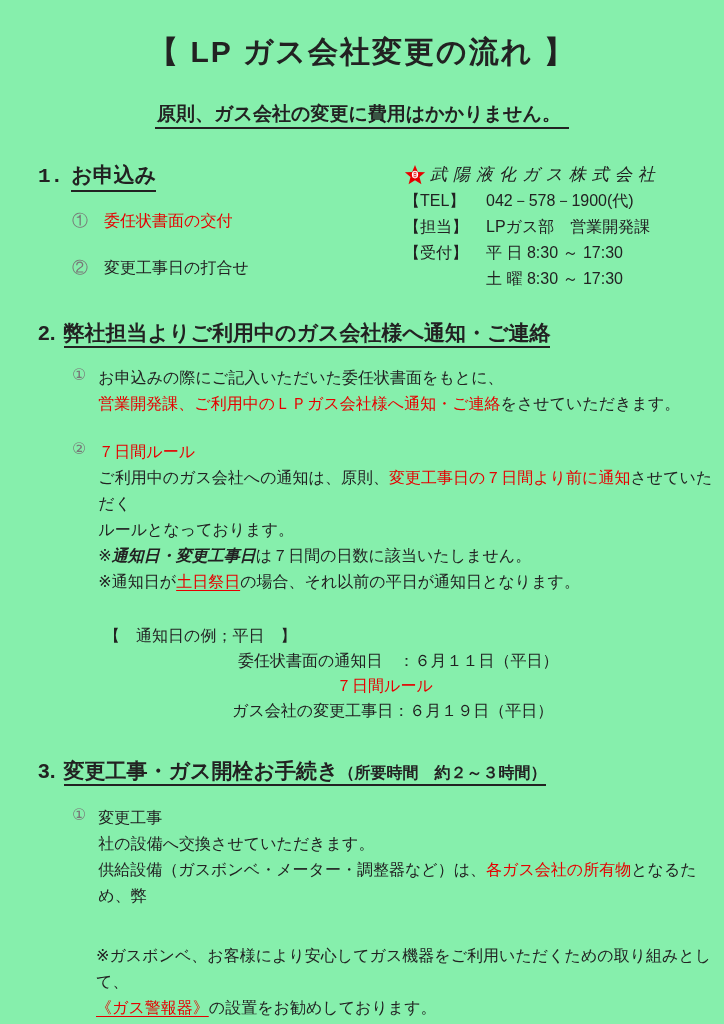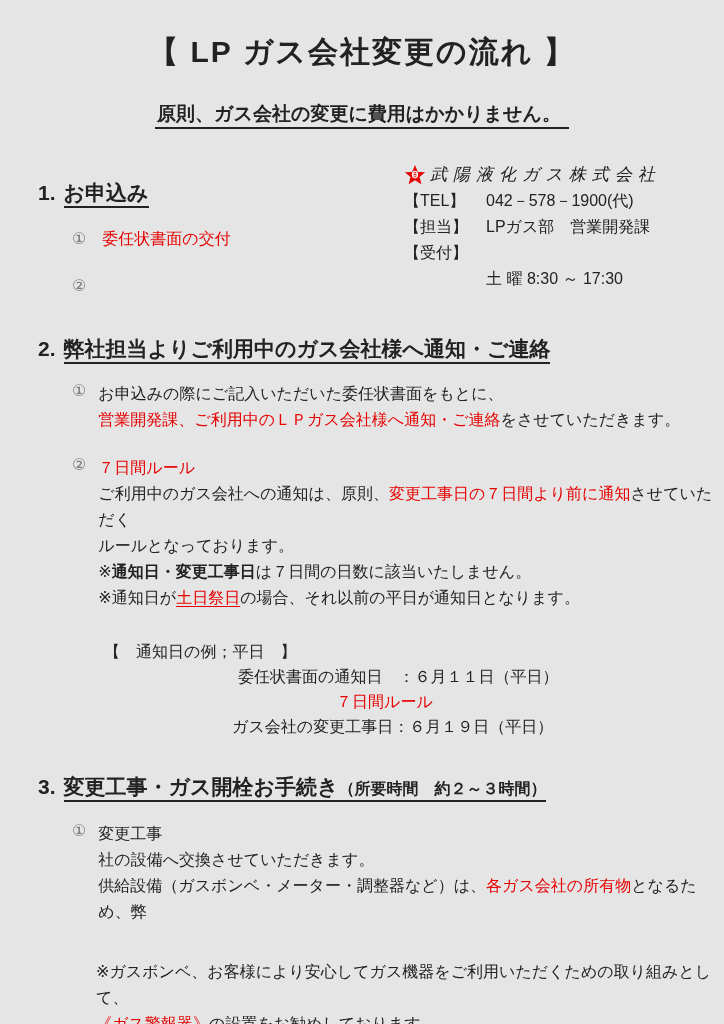--- a/index.html
+++ b/index.html
@@ -1,25 +1,25 @@
 <!DOCTYPE html>
 <html lang="ja"><head>
 <meta charset="utf-8">
 <style>
   html,body { margin:0; padding:0; background:#ffffff; }
   .page {
     position:relative;
     width:724px; height:1024px;
-    background:#e5e5e5;
+    background:#86efac;
     color:#222222;
     font-family:"Liberation Sans","DejaVu Sans",sans-serif;
     overflow:hidden;
   }
   .red { color:#e60000; }
-  .bold { font-weight:700; }
+  .bold { font-weight:700;font-style:italic; }
   .redline { text-decoration:underline; text-underline-offset:3px; }
 
   .title {
     padding-top:32px;
     text-align:center;
     font-size:30px;
     font-weight:700;
     letter-spacing:2px;
   }
   .subtitle { margin-top:28px; text-align:center; }
@@ -27,21 +27,21 @@
     font-size:19px; font-weight:600;
     border-bottom:2px solid #222;
     padding:0 8px 3px 2px;
   }
 
   .sec-head { margin-left:38px; font-size:21px; font-weight:700; }
   .sec-head .hnum { margin-right:8px; }
   .sec-head .htext { border-bottom:2px solid #222; padding-bottom:2px; }
   .sec-head .hsub { font-size:16px; font-weight:700; }
 
-  .sec1 { margin-top:52px; }
+  .sec1 { margin-top:34px;font-family:Liberation Mono, monospace; }
   .s1-item { margin-left:72px; font-size:16px; display:flex; }
   .s1-item .marker { color:#777; margin-right:16px; }
   .s1-item-1 { margin-top:22px; }
   .s1-item-2 { margin-top:26px; }
 
   .company {
     position:absolute; left:404px; top:162px; width:316px;
     font-size:16px; line-height:25px;
   }
   .company-name { display:flex; align-items:center; }
@@ -79,20 +79,21 @@
   <div class="sec1">
     <div class="sec-head">
       <span class="hnum">1.</span><span class="htext">お申込み</span>
     </div>
     <div class="s1-item s1-item-1">
       <span class="marker">①</span>
       <span class="red">委任状書面の交付</span>
     </div>
     <div class="s1-item s1-item-2">
       <span class="marker">②</span>
+      <span>変更工事日の打合せ</span>
     </div>
   </div>
 
   <div class="company">
     <div class="company-name">
       <svg class="star" viewBox="0 0 24 24">
         <polygon points="12,1 15.1,8.6 23,9 16.9,14.2 19,22 12,17.6 5,22 7.1,14.2 1,9 8.9,8.6" fill="#e60000"></polygon>
         <ellipse cx="12" cy="11.5" rx="3.4" ry="4.2" fill="#ffffff"></ellipse>
         <rect x="10.6" y="8.6" width="2.8" height="5.8" fill="#e60000"></rect>
         <rect x="11.2" y="9.4" width="1.6" height="1.6" fill="#ffffff"></rect>
@@ -103,20 +104,21 @@
     <div class="company-row">
       <span class="clabel">【TEL】</span>
       <span class="cvalue">042－578－1900(代)</span>
     </div>
     <div class="company-row">
       <span class="clabel">【担当】</span>
       <span class="cvalue">LPガス部　営業開発課</span>
     </div>
     <div class="company-row">
       <span class="clabel">【受付】</span>
+      <span class="cvalue">平 日 8:30 ～ 17:30</span>
     </div>
     <div class="company-row">
       <span class="clabel"></span>
       <span class="cvalue">土 曜 8:30 ～ 17:30</span>
     </div>
   </div>
 
   <div class="sec2">
     <div class="sec-head">
       <span class="hnum">2.</span><span class="htext">弊社担当よりご利用中のガス会社様へ通知・ご連絡</span>

